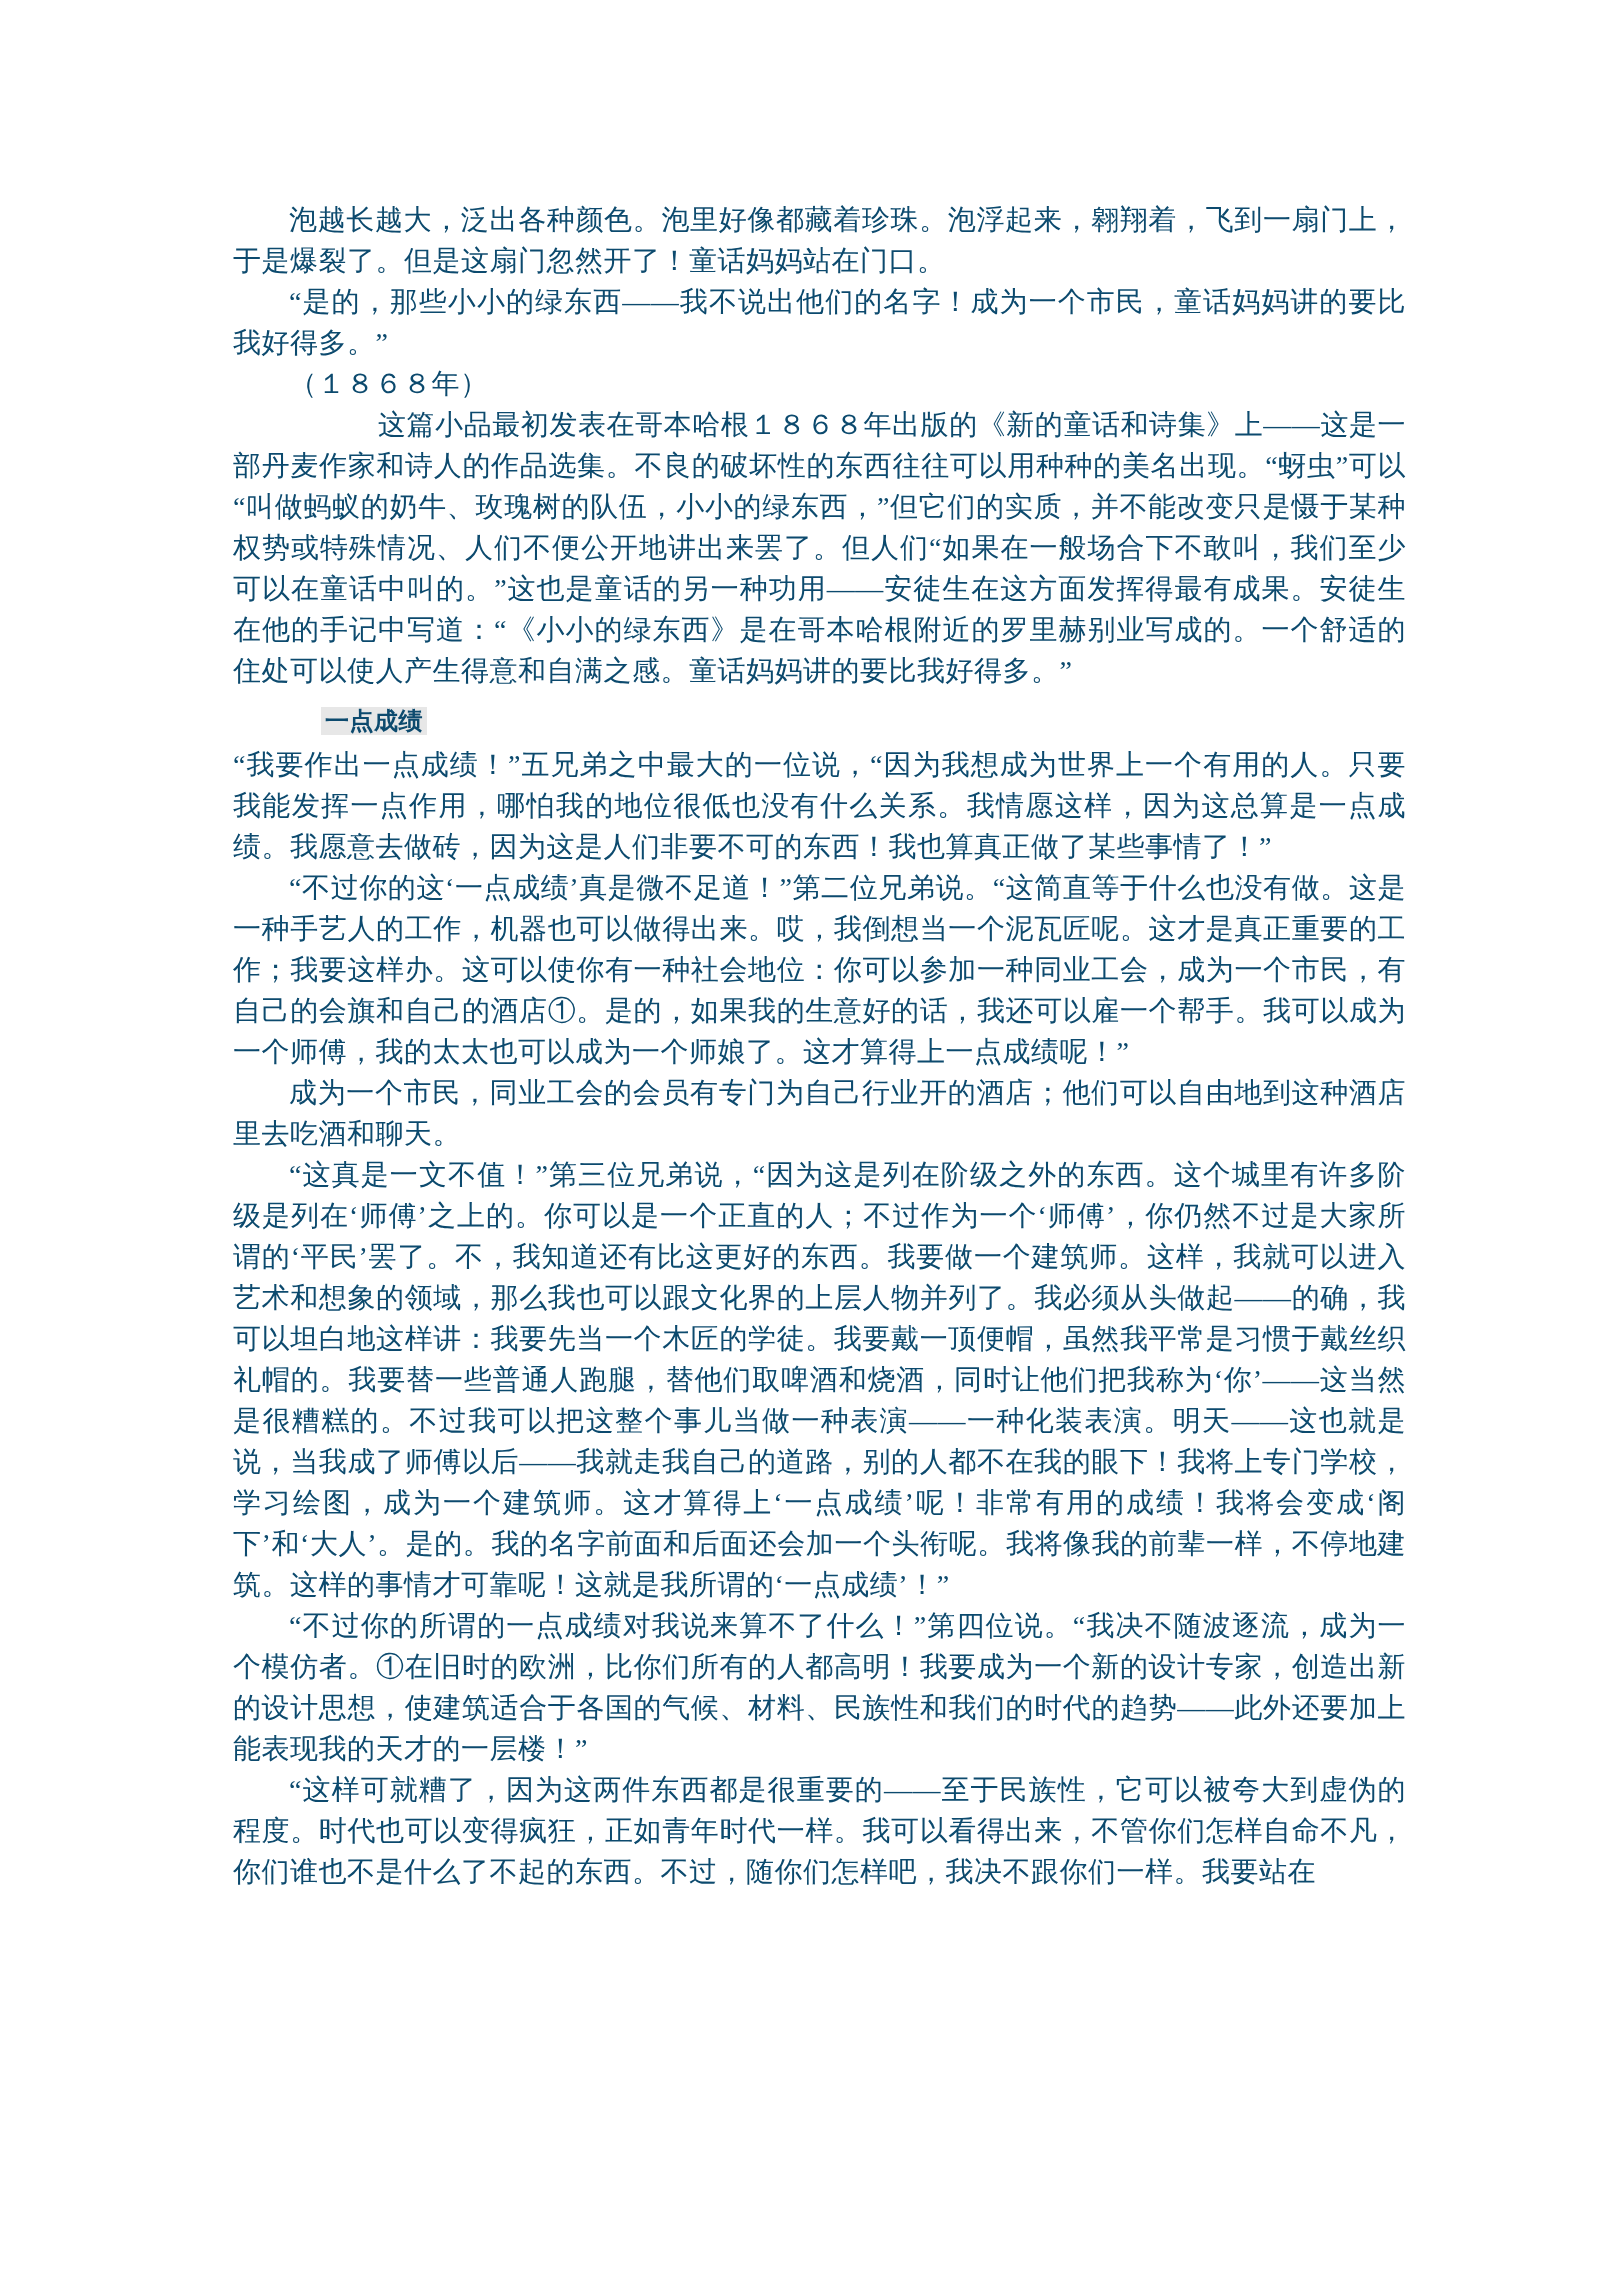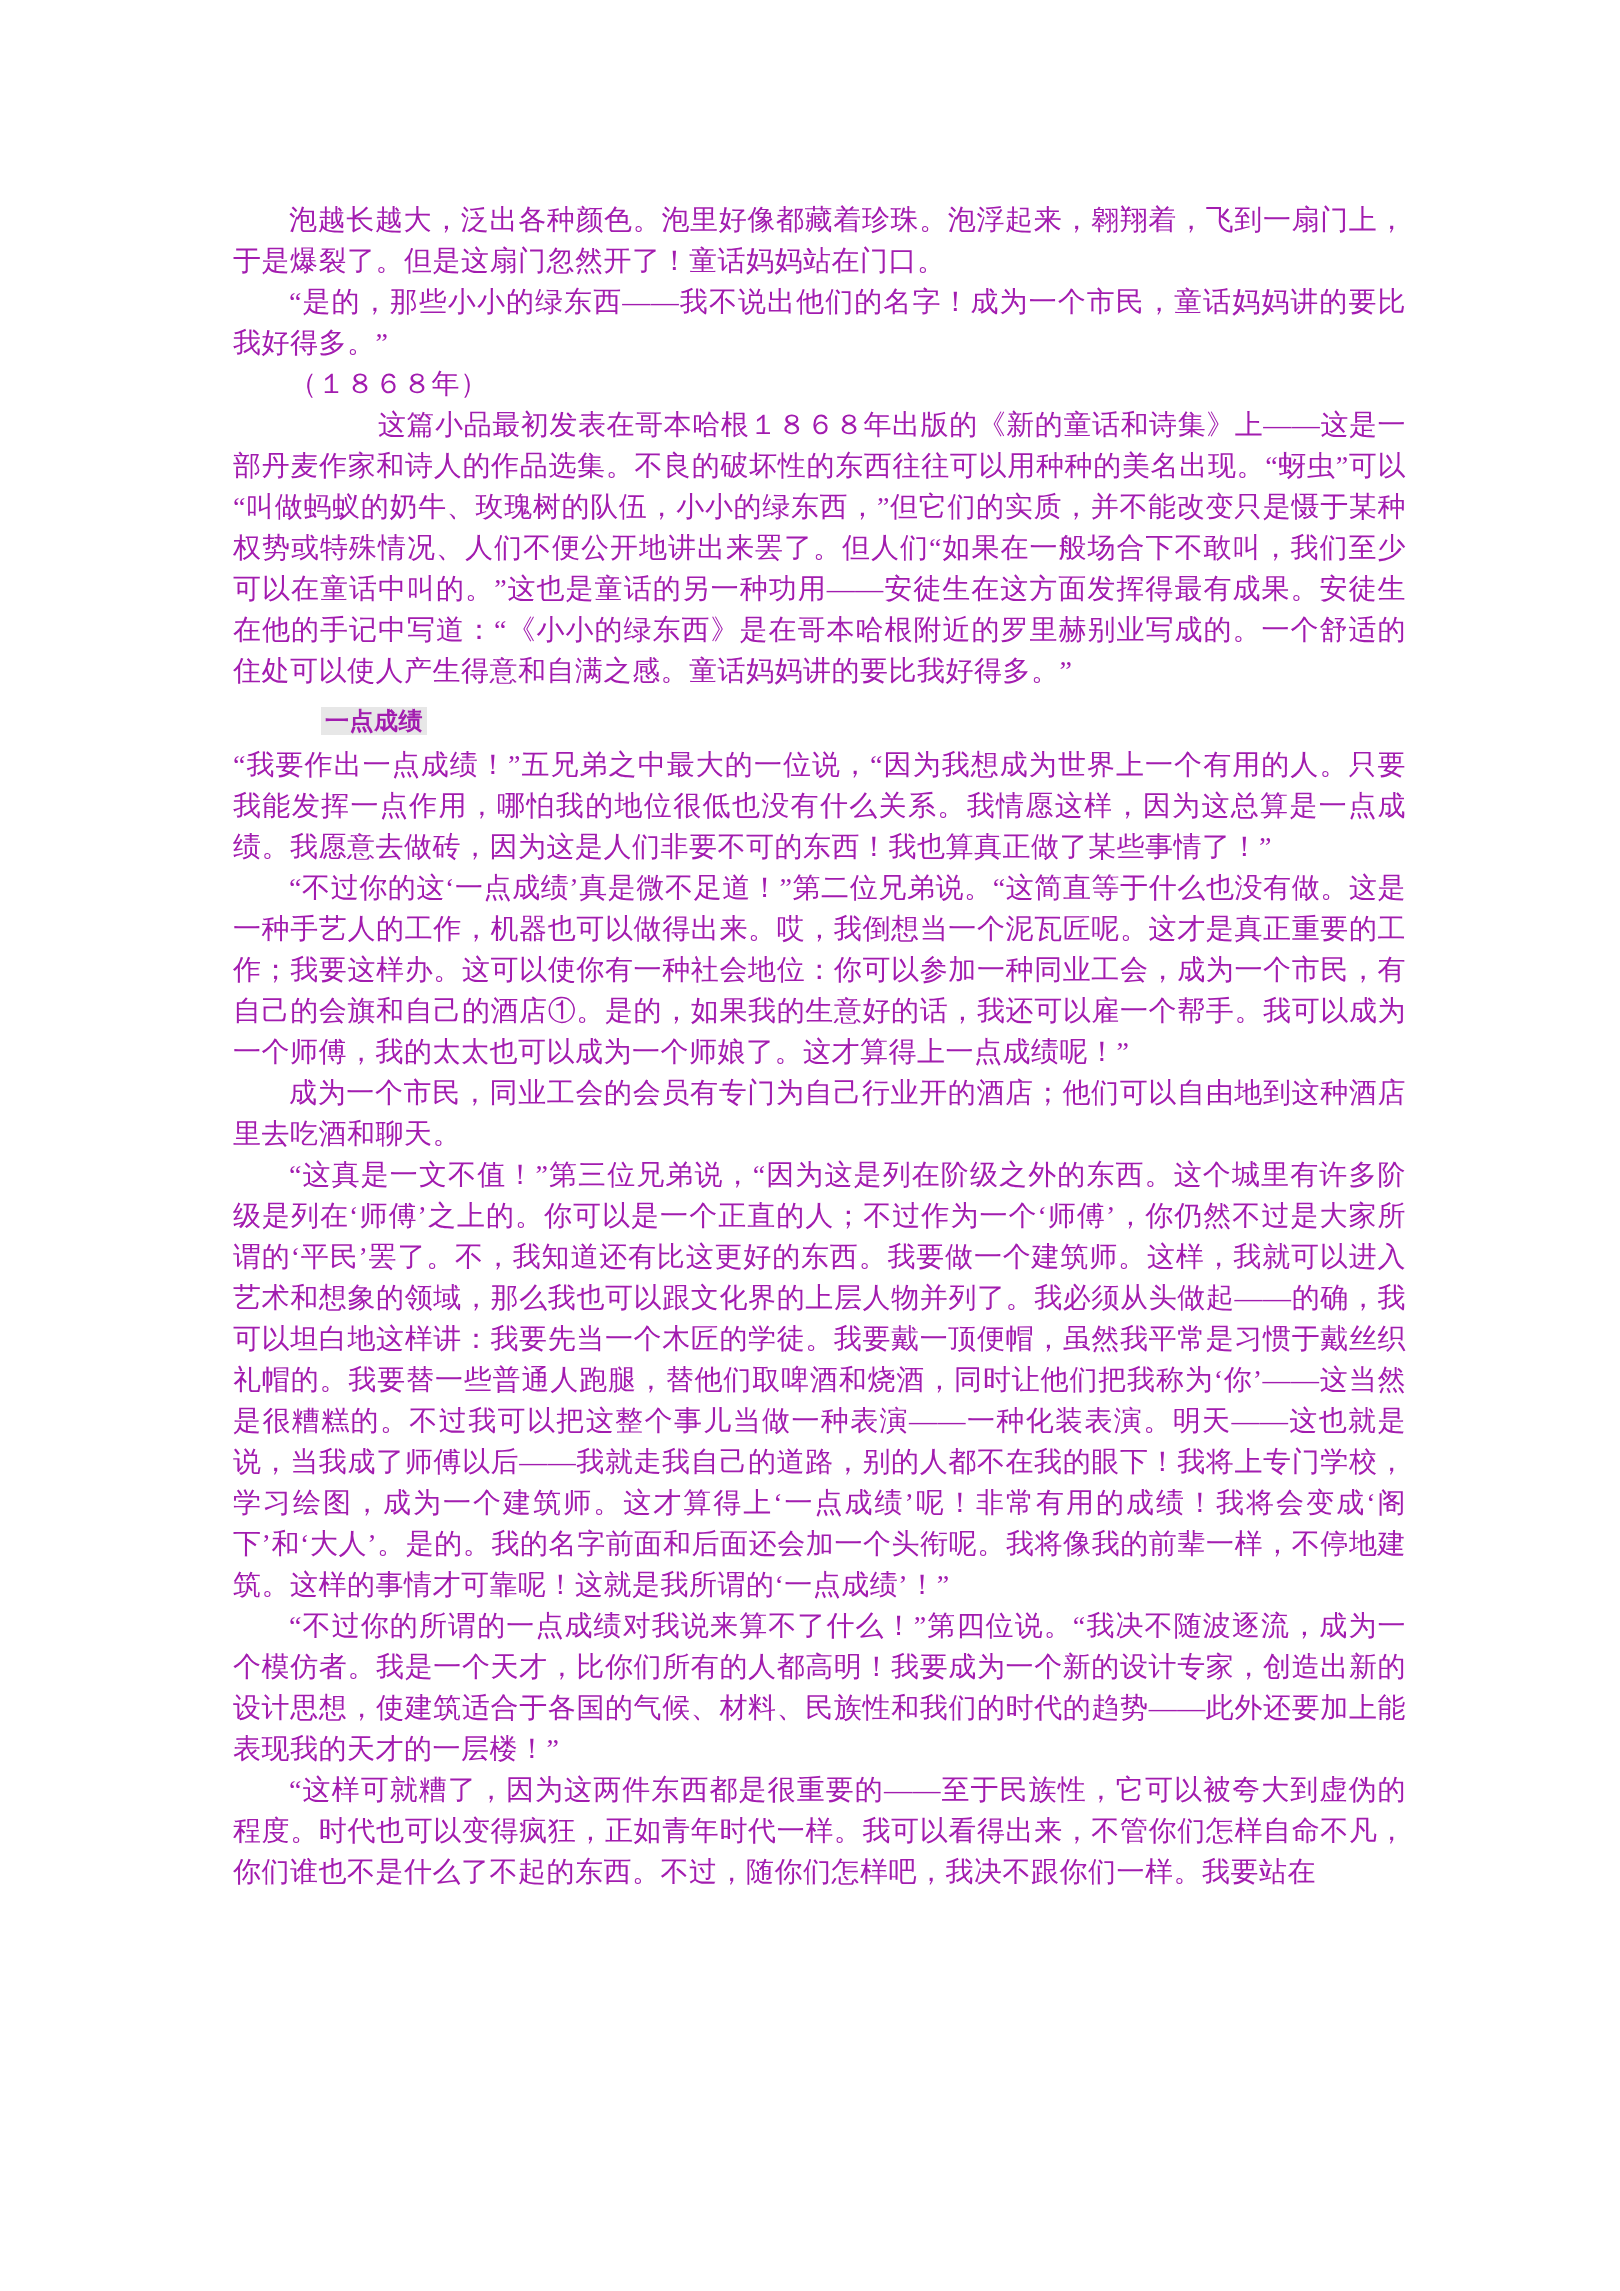--- a/index.html
+++ b/index.html
@@ -14,21 +14,21 @@
     margin: 0 auto;
     background: #ffffff;
     overflow: hidden;
     font-family: "Liberation Serif", "DejaVu Serif", serif;
   }
   .text-block {
     position: absolute;
     left: 233px;
     top: 199px;
     width: 1173px;
-    color: #a21caf;
+    color: #0c4a6e;
     font-size: 28px;
     line-height: 41px;
     text-align: justify;
     letter-spacing: 0.5px;
   }
   .text-block p {
     margin: 0;
     padding: 0;
   }
   .ind2  { text-indent: 2em; }     
@@ -55,18 +55,18 @@
     <p class="ind2">“是的，那些小小的绿东西——我不说出他们的名字！成为一个市民，童话妈妈讲的要比我好得多。”</p>
     <p class="ind2">（１８６８年）</p>
     <p class="ind55">这篇小品最初发表在哥本哈根１８６８年出版的《新的童话和诗集》上——这是一部丹麦作家和诗人的作品选集。不良的破坏性的东西往往可以用种种的美名出现。“蚜虫”可以“叫做蚂蚁的奶牛、玫瑰树的队伍，小小的绿东西，”但它们的实质，并不能改变只是慑于某种权势或特殊情况、人们不便公开地讲出来罢了。但人们“如果在一般场合下不敢叫，我们至少可以在童话中叫的。”这也是童话的另一种功用——安徒生在这方面发挥得最有成果。安徒生在他的手记中写道：“《小小的绿东西》是在哥本哈根附近的罗里赫别业写成的。一个舒适的住处可以使人产生得意和自满之感。童话妈妈讲的要比我好得多。”</p>
 
     <p class="heading-line"><span class="hl">一点成绩</span></p>
 
     <p class="noind">“我要作出一点成绩！”五兄弟之中最大的一位说，“因为我想成为世界上一个有用的人。只要我能发挥一点作用，哪怕我的地位很低也没有什么关系。我情愿这样，因为这总算是一点成绩。我愿意去做砖，因为这是人们非要不可的东西！我也算真正做了某些事情了！”</p>
     <p class="ind2">“不过你的这‘一点成绩’真是微不足道！”第二位兄弟说。“这简直等于什么也没有做。这是一种手艺人的工作，机器也可以做得出来。哎，我倒想当一个泥瓦匠呢。这才是真正重要的工作；我要这样办。这可以使你有一种社会地位：你可以参加一种同业工会，成为一个市民，有自己的会旗和自己的酒店①。是的，如果我的生意好的话，我还可以雇一个帮手。我可以成为一个师傅，我的太太也可以成为一个师娘了。这才算得上一点成绩呢！”</p>
     <p class="ind2">成为一个市民，同业工会的会员有专门为自己行业开的酒店；他们可以自由地到这种酒店里去吃酒和聊天。</p>
     <p class="ind2">“这真是一文不值！”第三位兄弟说，“因为这是列在阶级之外的东西。这个城里有许多阶级是列在‘师傅’之上的。你可以是一个正直的人；不过作为一个‘师傅’，你仍然不过是大家所谓的‘平民’罢了。不，我知道还有比这更好的东西。我要做一个建筑师。这样，我就可以进入艺术和想象的领域，那么我也可以跟文化界的上层人物并列了。我必须从头做起——的确，我可以坦白地这样讲：我要先当一个木匠的学徒。我要戴一顶便帽，虽然我平常是习惯于戴丝织礼帽的。我要替一些普通人跑腿，替他们取啤酒和烧酒，同时让他们把我称为‘你’——这当然是很糟糕的。不过我可以把这整个事儿当做一种表演——一种化装表演。明天——这也就是说，当我成了师傅以后——我就走我自己的道路，别的人都不在我的眼下！我将上专门学校，学习绘图，成为一个建筑师。这才算得上‘一点成绩’呢！非常有用的成绩！我将会变成‘阁下’和‘大人’。是的。我的名字前面和后面还会加一个头衔呢。我将像我的前辈一样，不停地建筑。这样的事情才可靠呢！这就是我所谓的‘一点成绩’！”</p>
-    <p class="ind2">“不过你的所谓的一点成绩对我说来算不了什么！”第四位说。“我决不随波逐流，成为一个模仿者。我是一个天才，比你们所有的人都高明！我要成为一个新的设计专家，创造出新的设计思想，使建筑适合于各国的气候、材料、民族性和我们的时代的趋势——此外还要加上能表现我的天才的一层楼！”</p>
+    <p class="ind2">“不过你的所谓的一点成绩对我说来算不了什么！”第四位说。“我决不随波逐流，成为一个模仿者。①在旧时的欧洲，比你们所有的人都高明！我要成为一个新的设计专家，创造出新的设计思想，使建筑适合于各国的气候、材料、民族性和我们的时代的趋势——此外还要加上能表现我的天才的一层楼！”</p>
     <p class="ind2">“这样可就糟了，因为这两件东西都是很重要的——至于民族性，它可以被夸大到虚伪的程度。时代也可以变得疯狂，正如青年时代一样。我可以看得出来，不管你们怎样自命不凡，你们谁也不是什么了不起的东西。不过，随你们怎样吧，我决不跟你们一样。我要站在</p>
 
   </div>
 </div>
 
 
 </body></html>

